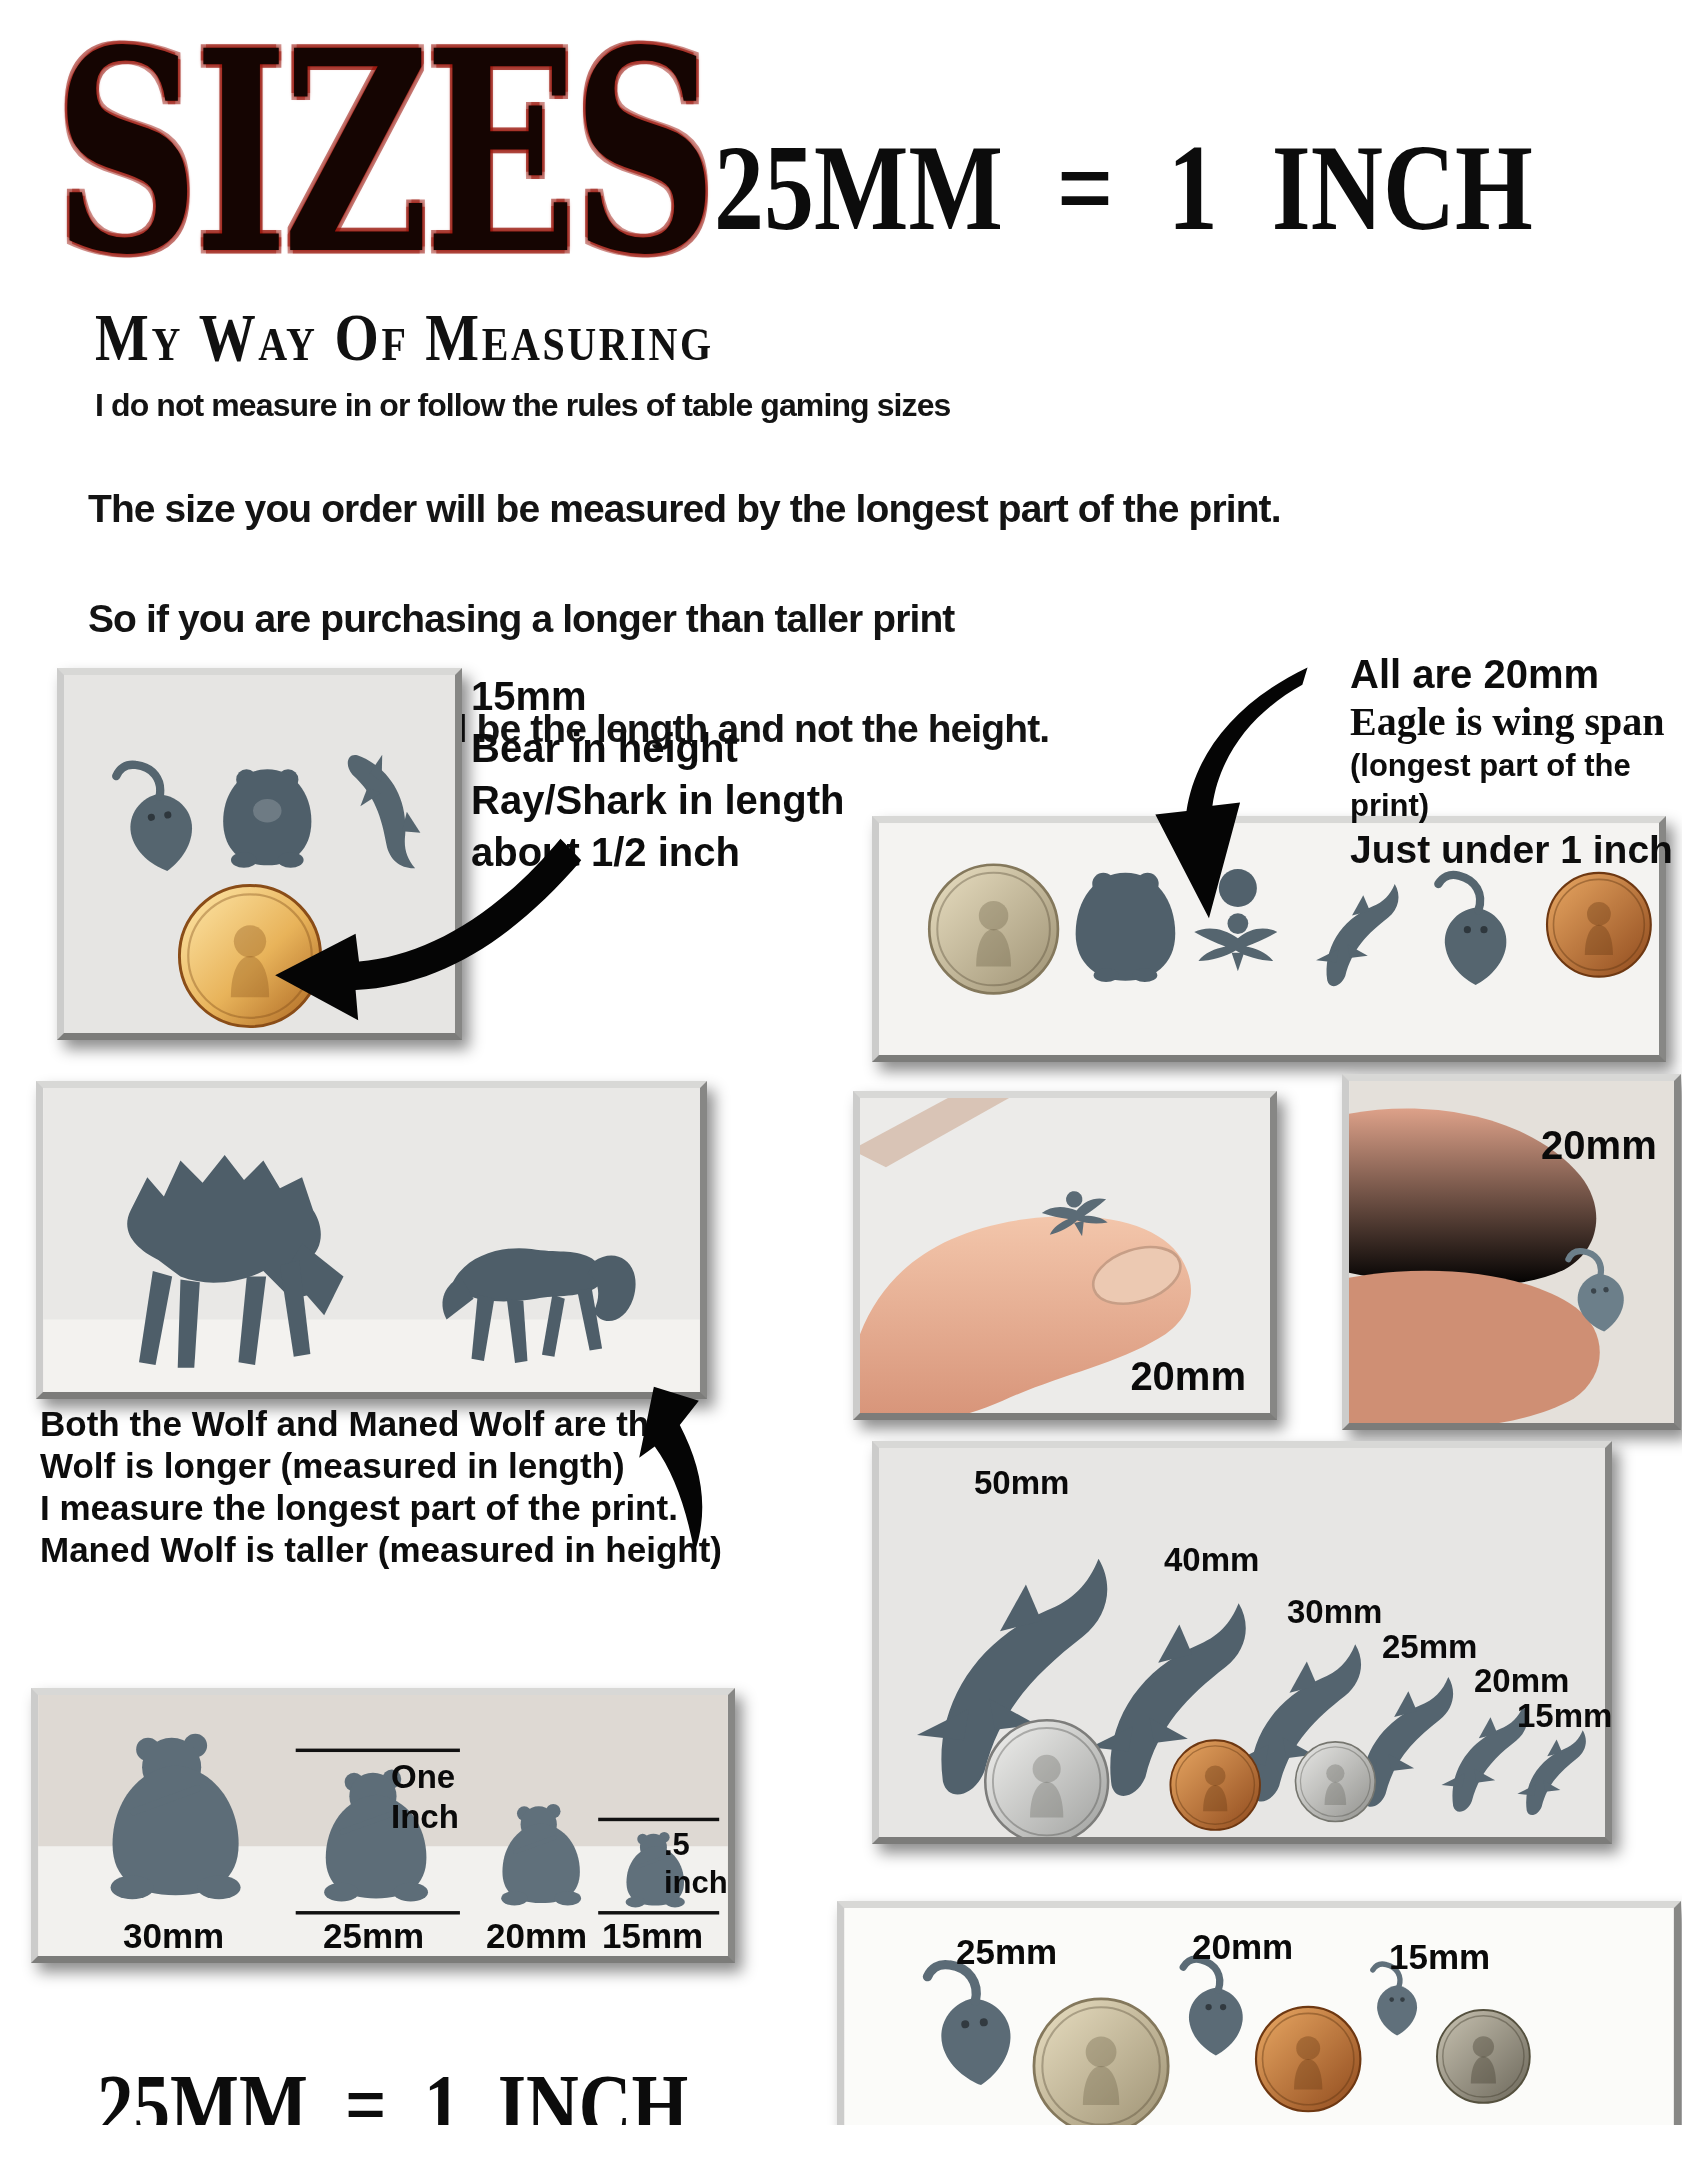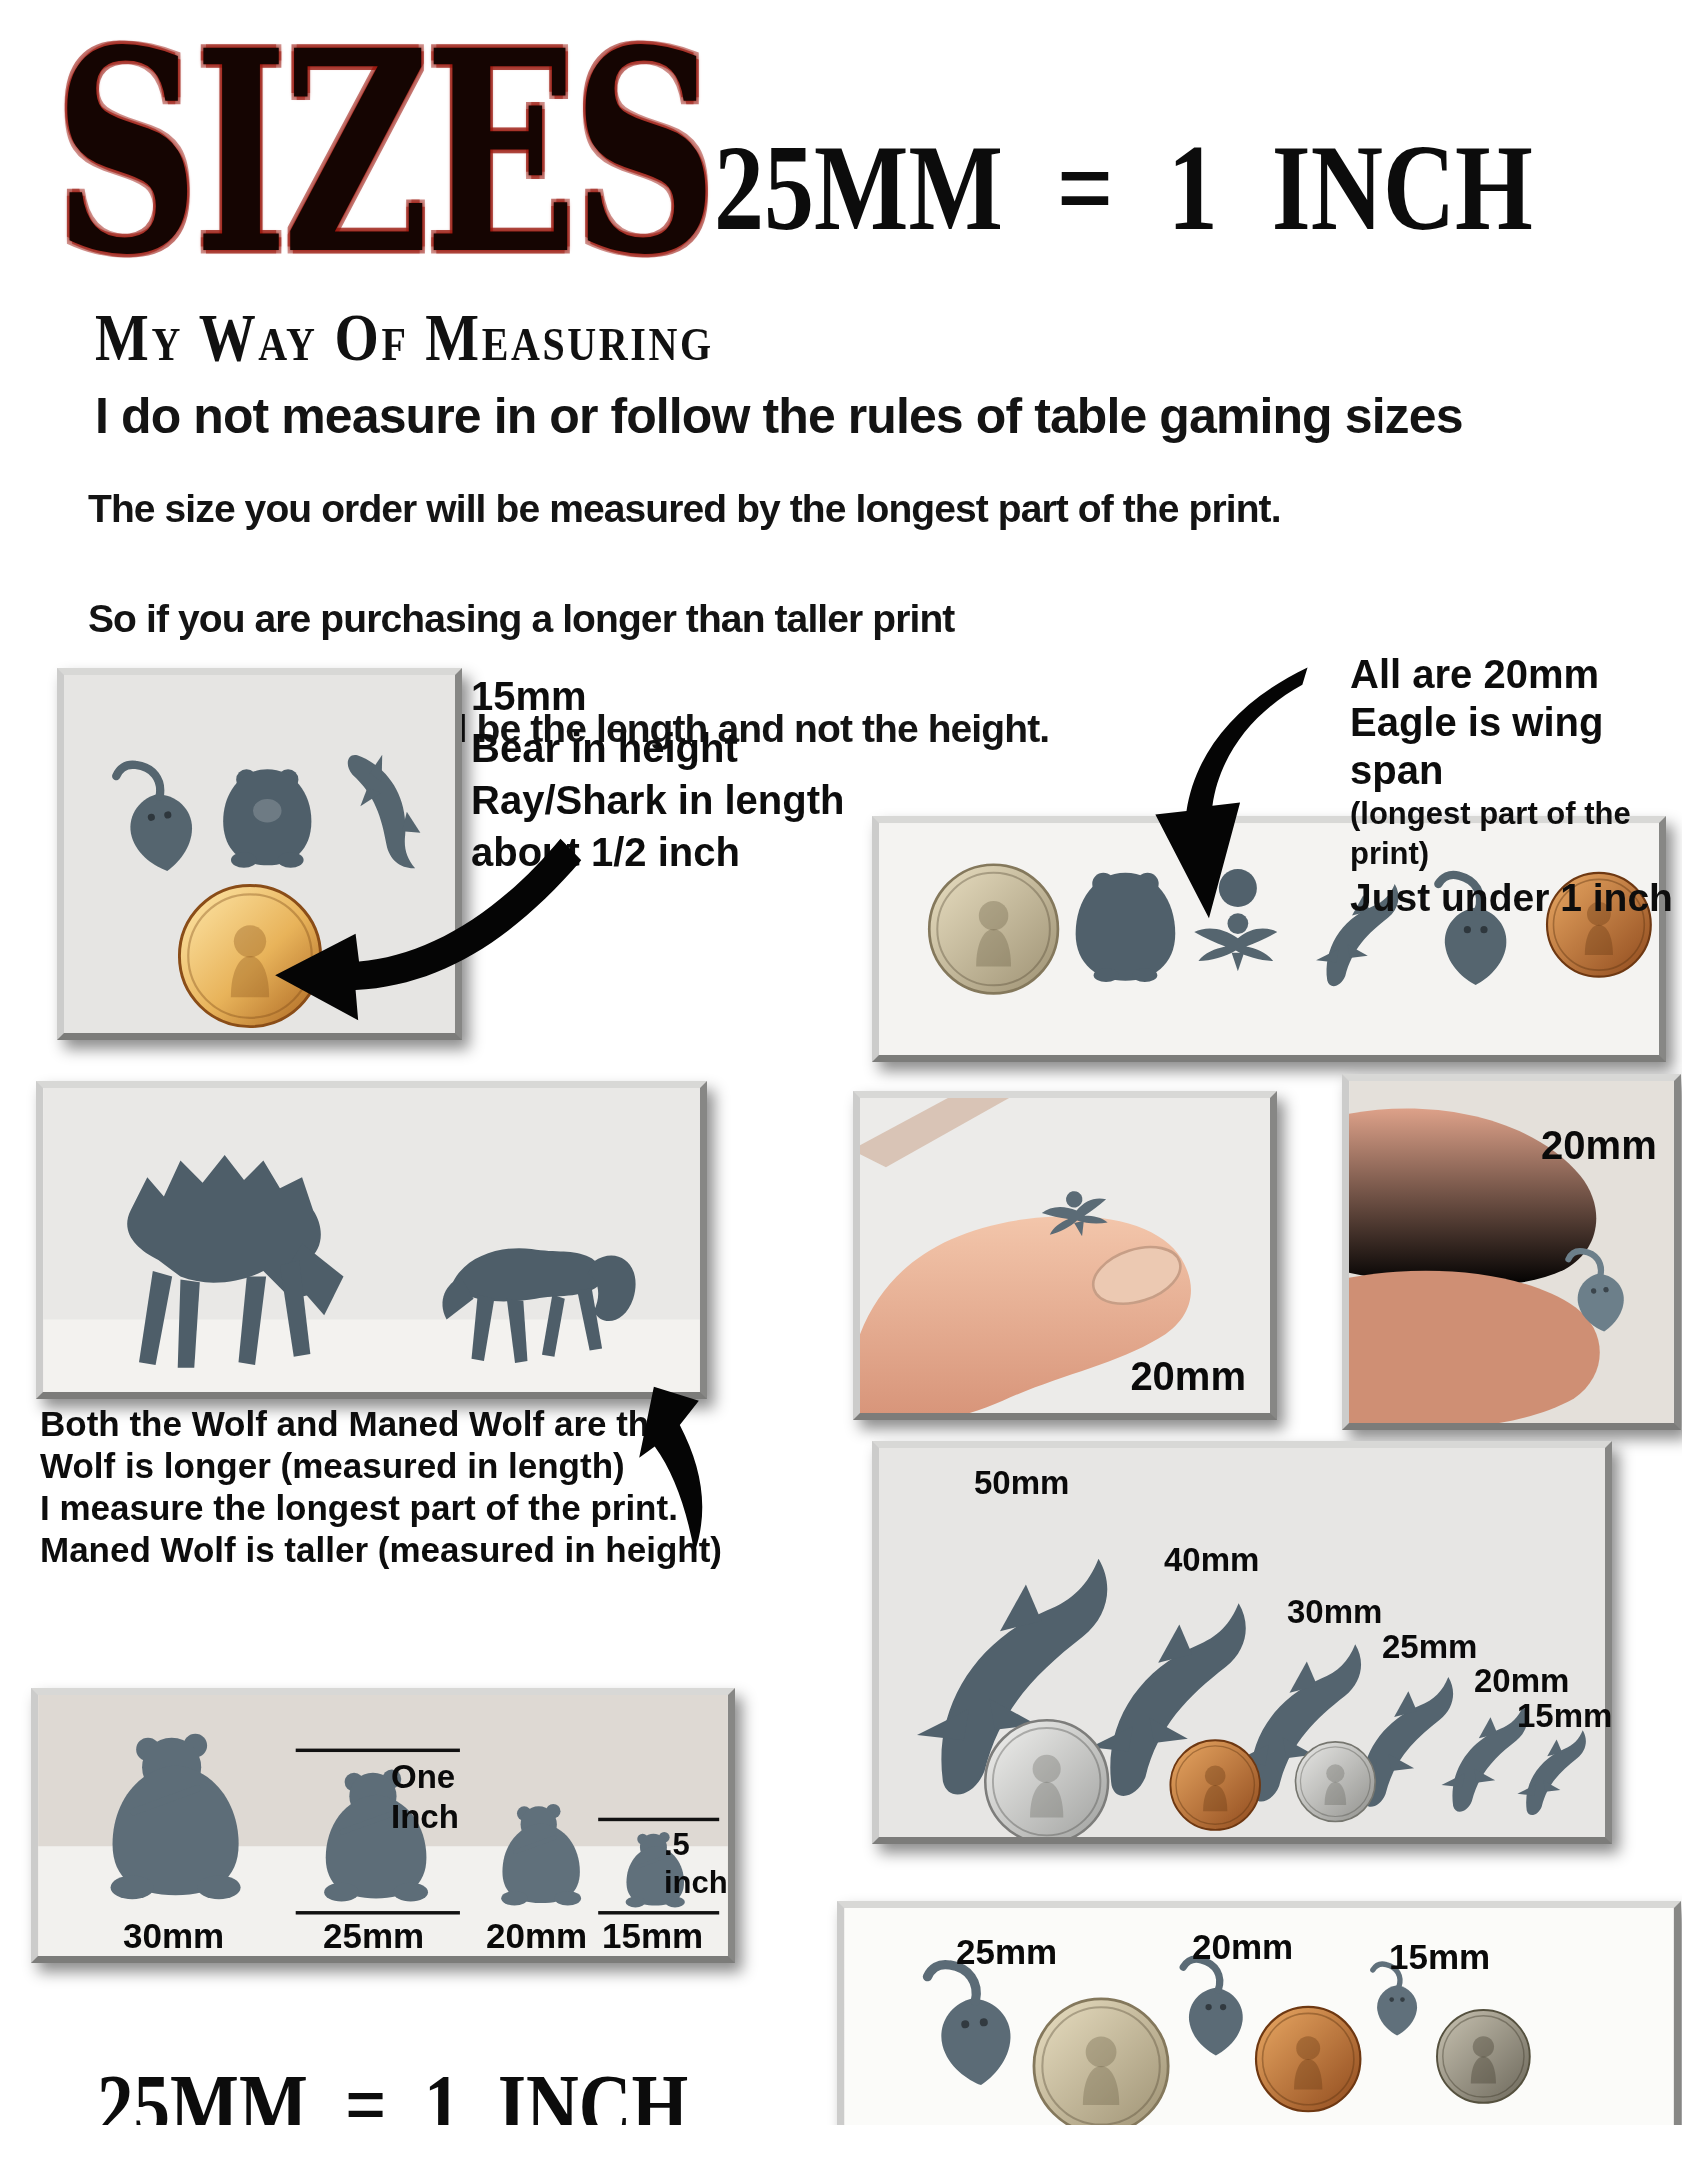--- a/index.html
+++ b/index.html
@@ -10,21 +10,21 @@
              font-size:201px;line-height:1;letter-spacing:-5.2px;color:#150502;
              transform:scaleY(1.38);transform-origin:top left;
              text-shadow:0 0 3.5px #9b1005,2.6px 2.6px 0 rgba(150,15,5,.55),-2.6px -2.6px 0 rgba(150,15,5,.55),
                          2.6px -2.6px 0 rgba(150,15,5,.45),-2.6px 2.6px 0 rgba(150,15,5,.45);}
   .equation-top{position:absolute;left:714px;top:128px;font-family:"Liberation Serif", serif;font-weight:700;
              font-size:100px;line-height:1;letter-spacing:0px;word-spacing:29px;color:#0c0c0c;
              transform:scaleY(1.22);transform-origin:top left;}
   .heading{position:absolute;left:95px;top:303px;font-family:"Liberation Serif", serif;font-weight:700;
              font-variant:small-caps;font-size:57px;line-height:1;letter-spacing:2.6px;color:#111;
              transform:scaleY(1.18);transform-origin:top left;}
-  .intro{position:absolute;left:95px;top:387px;font-size:50px;font-weight:700;letter-spacing:-0.9px;color:#141414;}
+  .intro{position:absolute;left:95px;top:387px;font-size:32px;font-weight:700;letter-spacing:-0.9px;color:#141414;}
   .para{position:absolute;left:88px;top:481px;font-size:39px;font-weight:700;letter-spacing:-0.9px;
         line-height:55px;color:#141414;white-space:pre;}
   .caption{position:absolute;font-weight:700;color:#0d0d0d;}
   .cap-line{display:block;}
   .equation-bottom{position:absolute;left:97px;top:2061px;font-family:"Liberation Serif", serif;font-weight:700;
              font-size:73px;line-height:1;word-spacing:19px;color:#0c0c0c;
              transform:scaleY(1.22);transform-origin:top left;}
   
   .photo{position:absolute;border-style:solid;border-width:7.8px;
          border-color:#d8d8d6 #878785 #7c7c7a #cccccb;
@@ -211,21 +211,21 @@
       <use href="#sym-bear-back" x="205" y="35" width="160" height="160" style="color:#50606b"></use>
       <circle cx="415" cy="75" r="22" fill="#51616c"></circle>
       <use href="#sym-eagle" x="355" y="85" width="120" height="120" style="color:#55656f"></use>
       <use href="#sym-shark" x="495" y="20" width="130" height="215" style="color:#55656f"></use>
       <use href="#sym-ray" x="610" y="40" width="160" height="160" style="color:#55656f"></use>
       <use href="#sym-coin-penny" x="770" y="55" width="125" height="125"></use>
     </svg>
   </div>
   <div class="caption" style="left:1313px;top:650px;margin-left:37px;">
     <span class="cap-line" style="font-size:40px;line-height:48px;">All are 20mm</span>
-    <span class="cap-line" style="font-size:40px;line-height:48px;">Eagle is wing span</span>
+    <span class="cap-line" style="font-size:40px;line-height:48px;font-family:Liberation Serif, serif;">Eagle is wing span</span>
     <span class="cap-line" style="font-size:31px;line-height:40px;">(longest part of the print)</span>
     <span class="cap-line" style="font-size:39px;line-height:48px;">Just under 1 inch</span>
   </div>
 
   <div class="photo" style="left:36px;top:1081px;width:657px;height:304px;">
     <svg viewBox="0 0 760 352">
       <rect width="760" height="352" fill="#e9e8e6"></rect>
       <rect y="268" width="760" height="84" fill="#f3f2ef"></rect>
       <use href="#sym-wolf-maned" x="50" y="20" width="320" height="320" style="color:#4e5e69"></use>
       <use href="#sym-wolf-long" x="410" y="100" width="330" height="240" style="color:#4e5e69"></use>

